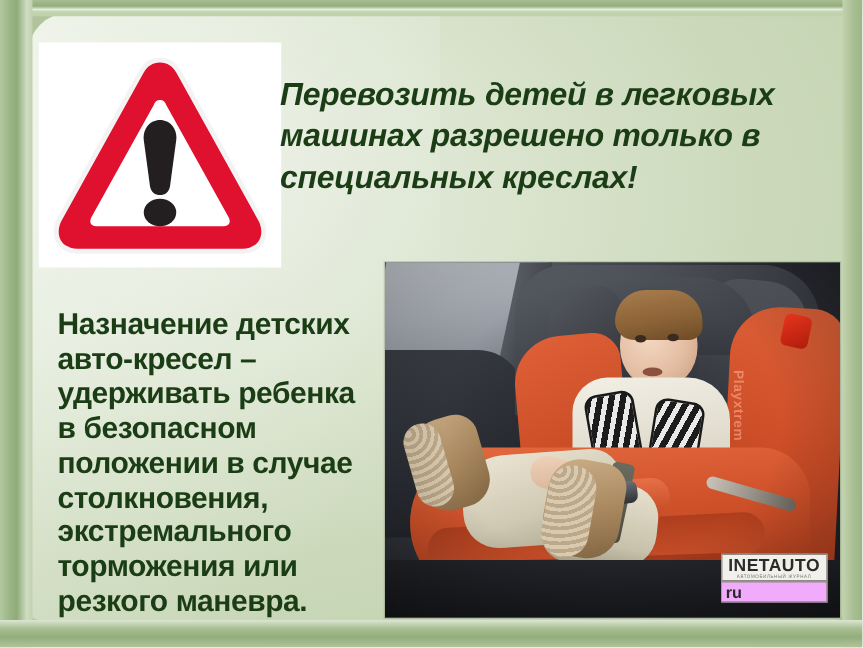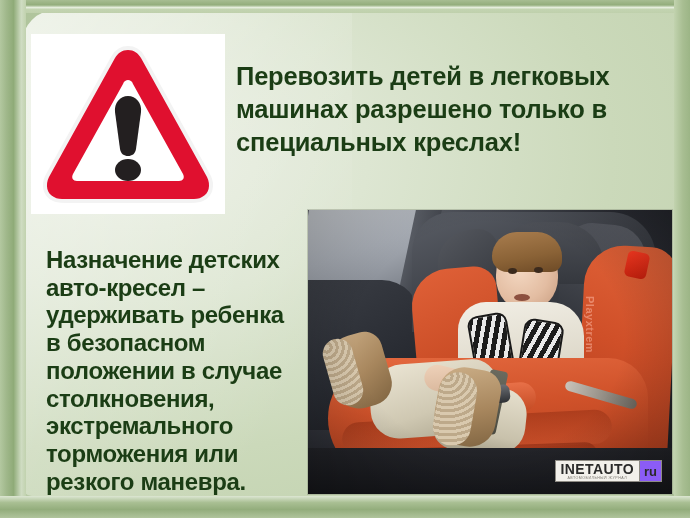--- a/index.html
+++ b/index.html
@@ -63,28 +63,29 @@
     position: absolute;
     left: 31px; top: 34px;
     width: 194px; height: 180px;
     background: #ffffff;
   }
   .warn-box svg { display: block; width: 194px; height: 180px; }
 
   
   .headline {
     position: absolute;
-    left: 236px; top: 60px;
+    left: 224px; top: 60px;
     width: 410px;
     color: #1b3d15;
     font-size: 25.5px;
     font-weight: bold;
     line-height: 1.29;
     letter-spacing: -0.2px;
     white-space: pre-line;
+    font-style: italic;
   }
 
   
   .body-text {
     position: absolute;
     left: 46px; top: 246px;
     width: 262px;
     color: #1b3d15;
     font-size: 24px;
     font-weight: bold;
@@ -307,20 +308,21 @@
     pointer-events: none;
   }
 
   
   .watermark {
     position: absolute;
     right: 10px; bottom: 12px;
     display: flex;
     align-items: stretch;
     font-family: "Liberation Sans", sans-serif;
+    flex-direction: column;
   }
   .wm-main {
     background: #f2f0eb;
     border: 1px solid #8e8b84;
     padding: 1px 5px 0 5px;
     display: flex;
     flex-direction: column;
     align-items: center;
     justify-content: center;
     line-height: 1;
@@ -332,21 +334,21 @@
     letter-spacing: 0.4px;
   }
   .wm-sub {
     color: #7a7670;
     font-size: 3.6px;
     letter-spacing: 0.5px;
     margin-top: 1px;
     transform: scale(1, 1.1);
   }
   .wm-tld {
-    background: #8b5cf6;
+    background: #f0abfc;
     border: 1px solid #8e8b84;
     border-left: none;
     color: #2a2a2a;
     font-size: 13px;
     font-weight: bold;
     padding: 0 4px;
     display: flex;
     align-items: center;
   }
 </style>

